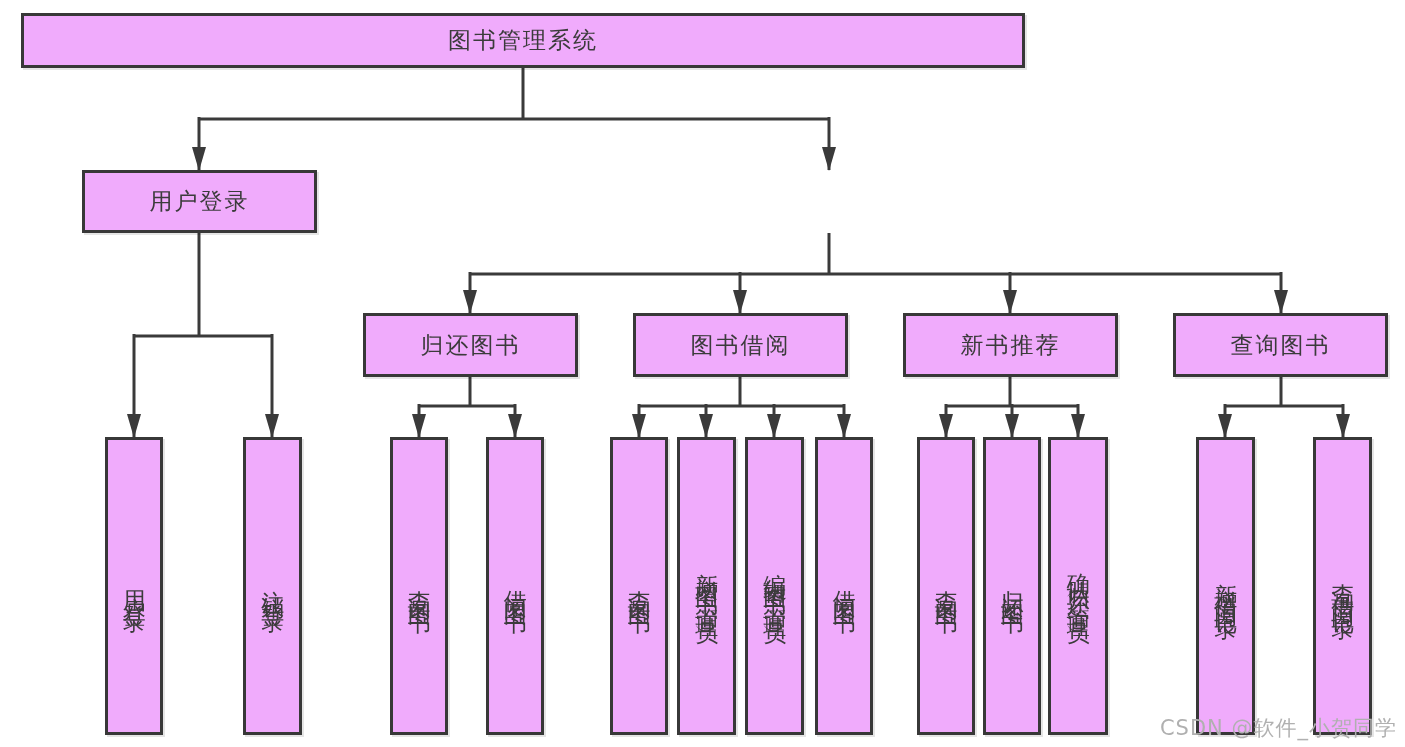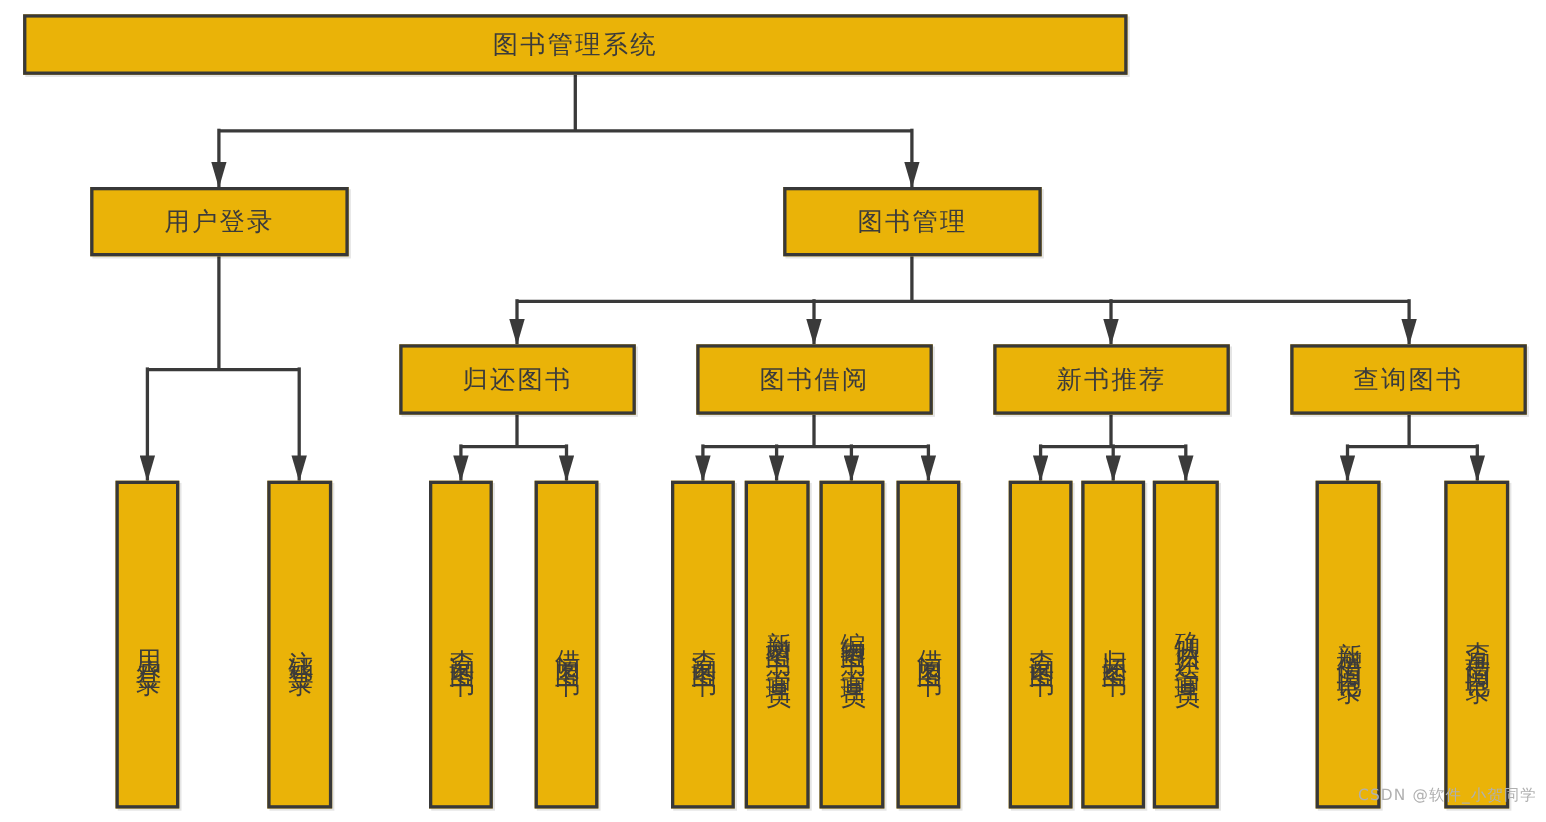--- a/index.html
+++ b/index.html
@@ -3,32 +3,32 @@
 <meta charset="utf-8">
 <style>
   html,body{margin:0;padding:0;background:#fff;}
   .canvas{
     position:relative;width:1405px;height:747px;background:#ffffff;overflow:hidden;
     font-family:"DejaVu Sans","Liberation Sans",sans-serif;color:#3b3b3b;
   }
   .wires{position:absolute;left:0;top:0;width:1405px;height:747px;}
   .wire{stroke:#3a3a3a;stroke-width:3;fill:none;}
   .hbox,.vbox{
-    position:absolute;background:#eab308;border:3px solid #383838;
+    position:absolute;background:#f0abfc;border:3px solid #383838;
     display:flex;align-items:center;justify-content:center;
     box-shadow:2px 2px 0 rgba(0,0,0,0.10);box-sizing:border-box;
   }
   .hbox{font-size:23px;letter-spacing:2px;white-space:nowrap;}
   .vbox span{
     writing-mode:vertical-rl;text-orientation:mixed;
     font-size:23px;letter-spacing:7px;line-height:1.1;
   }
   .watermark{
     position:absolute;top:714px;right:8px;
-    font-size:14px;letter-spacing:1px;color:#b0b0b0;white-space:nowrap;
+    font-size:21px;letter-spacing:1px;color:#b0b0b0;white-space:nowrap;
   }
 </style>
 </head>
 <body>
 
 <div class="canvas">
 
   <svg class="wires" width="1405" height="747" viewBox="0 0 1405 747" xmlns="http://www.w3.org/2000/svg">
     <defs>
       <marker id="arw" viewBox="0 0 24 14" refX="23" refY="7" markerWidth="24" markerHeight="14" orient="auto" markerUnits="userSpaceOnUse">
@@ -69,23 +69,20 @@
     <line class="wire" x1="1225" y1="404" x2="1225" y2="437" marker-end="url(#arw)"></line>
     <line class="wire" x1="1343" y1="404" x2="1343" y2="437" marker-end="url(#arw)"></line>
   </svg>
 
   <div class="hbox" style="left:21px;top:13px;width:1004px;height:55px">
     <span>图书管理系统</span>
   </div>
 
   <div class="hbox" style="left:82px;top:170px;width:235px;height:63px">
     <span>用户登录</span>
-  </div>
-  <div class="hbox" style="left:712px;top:170px;width:235px;height:63px">
-    <span>图书管理</span>
   </div>
 
   <div class="hbox" style="left:363px;top:313px;width:215px;height:64px">
     <span>归还图书</span>
   </div>
   <div class="hbox" style="left:633px;top:313px;width:215px;height:64px">
     <span>图书借阅</span>
   </div>
   <div class="hbox" style="left:903px;top:313px;width:215px;height:64px">
     <span>新书推荐</span>

